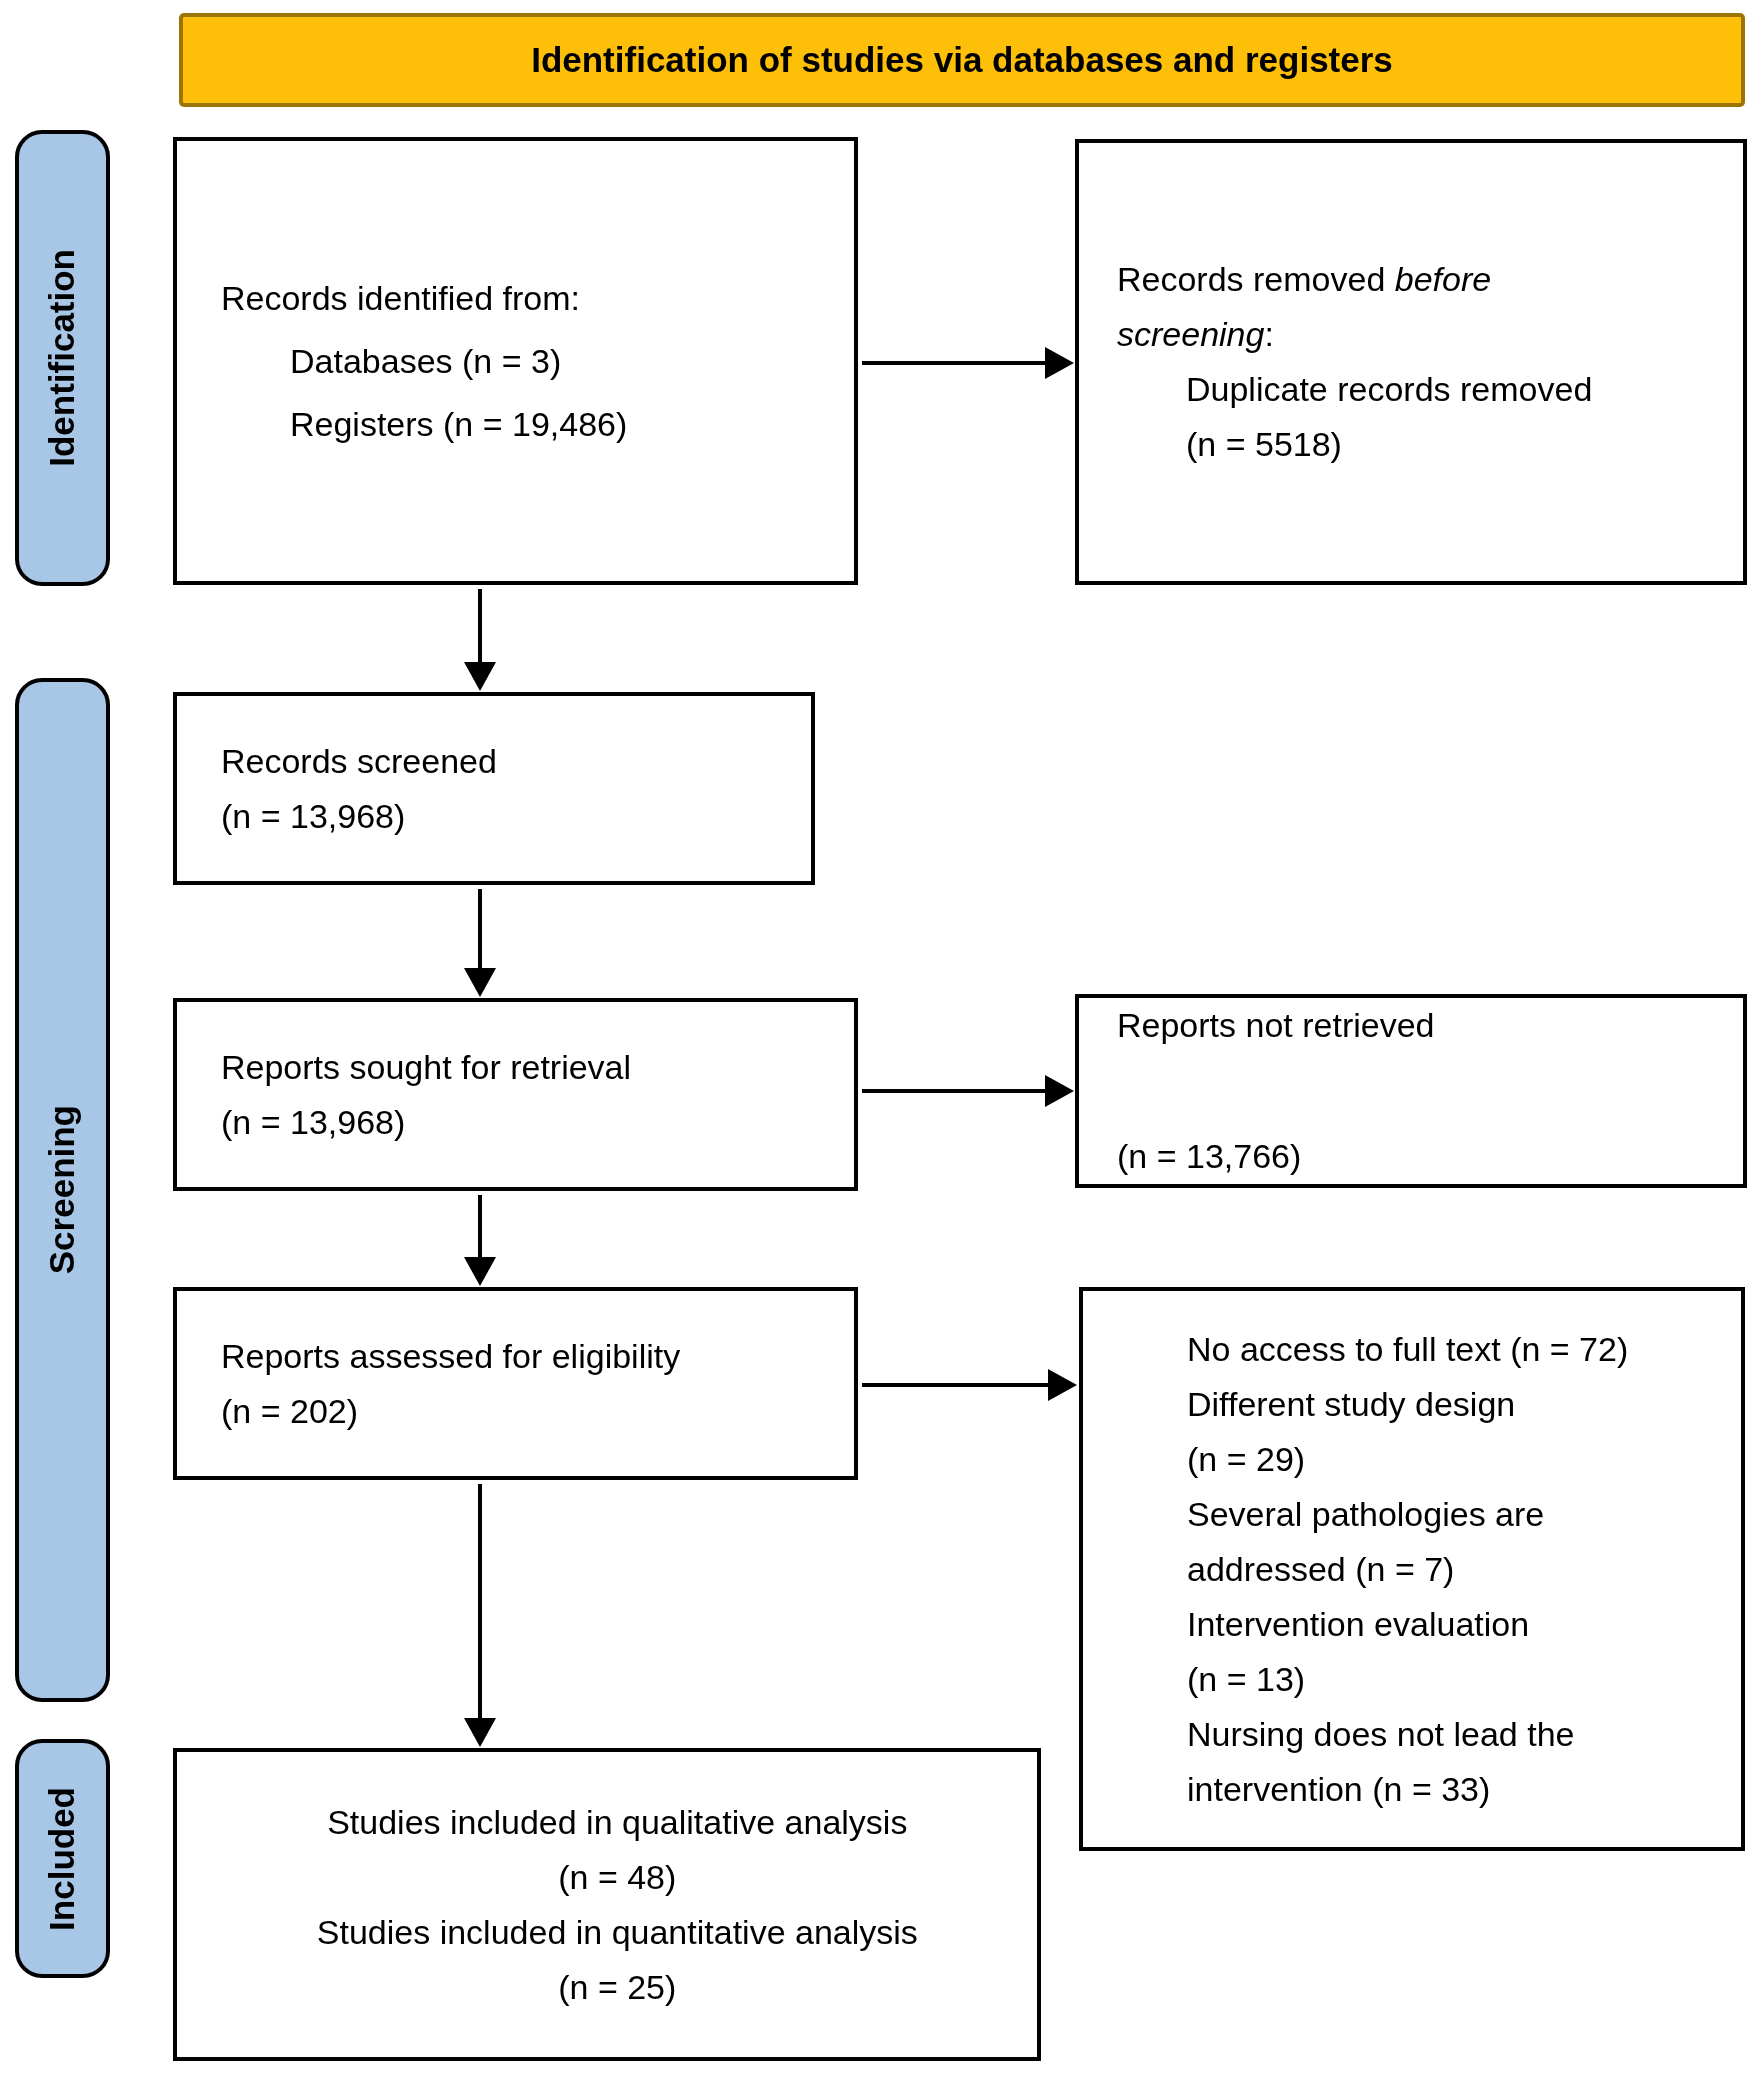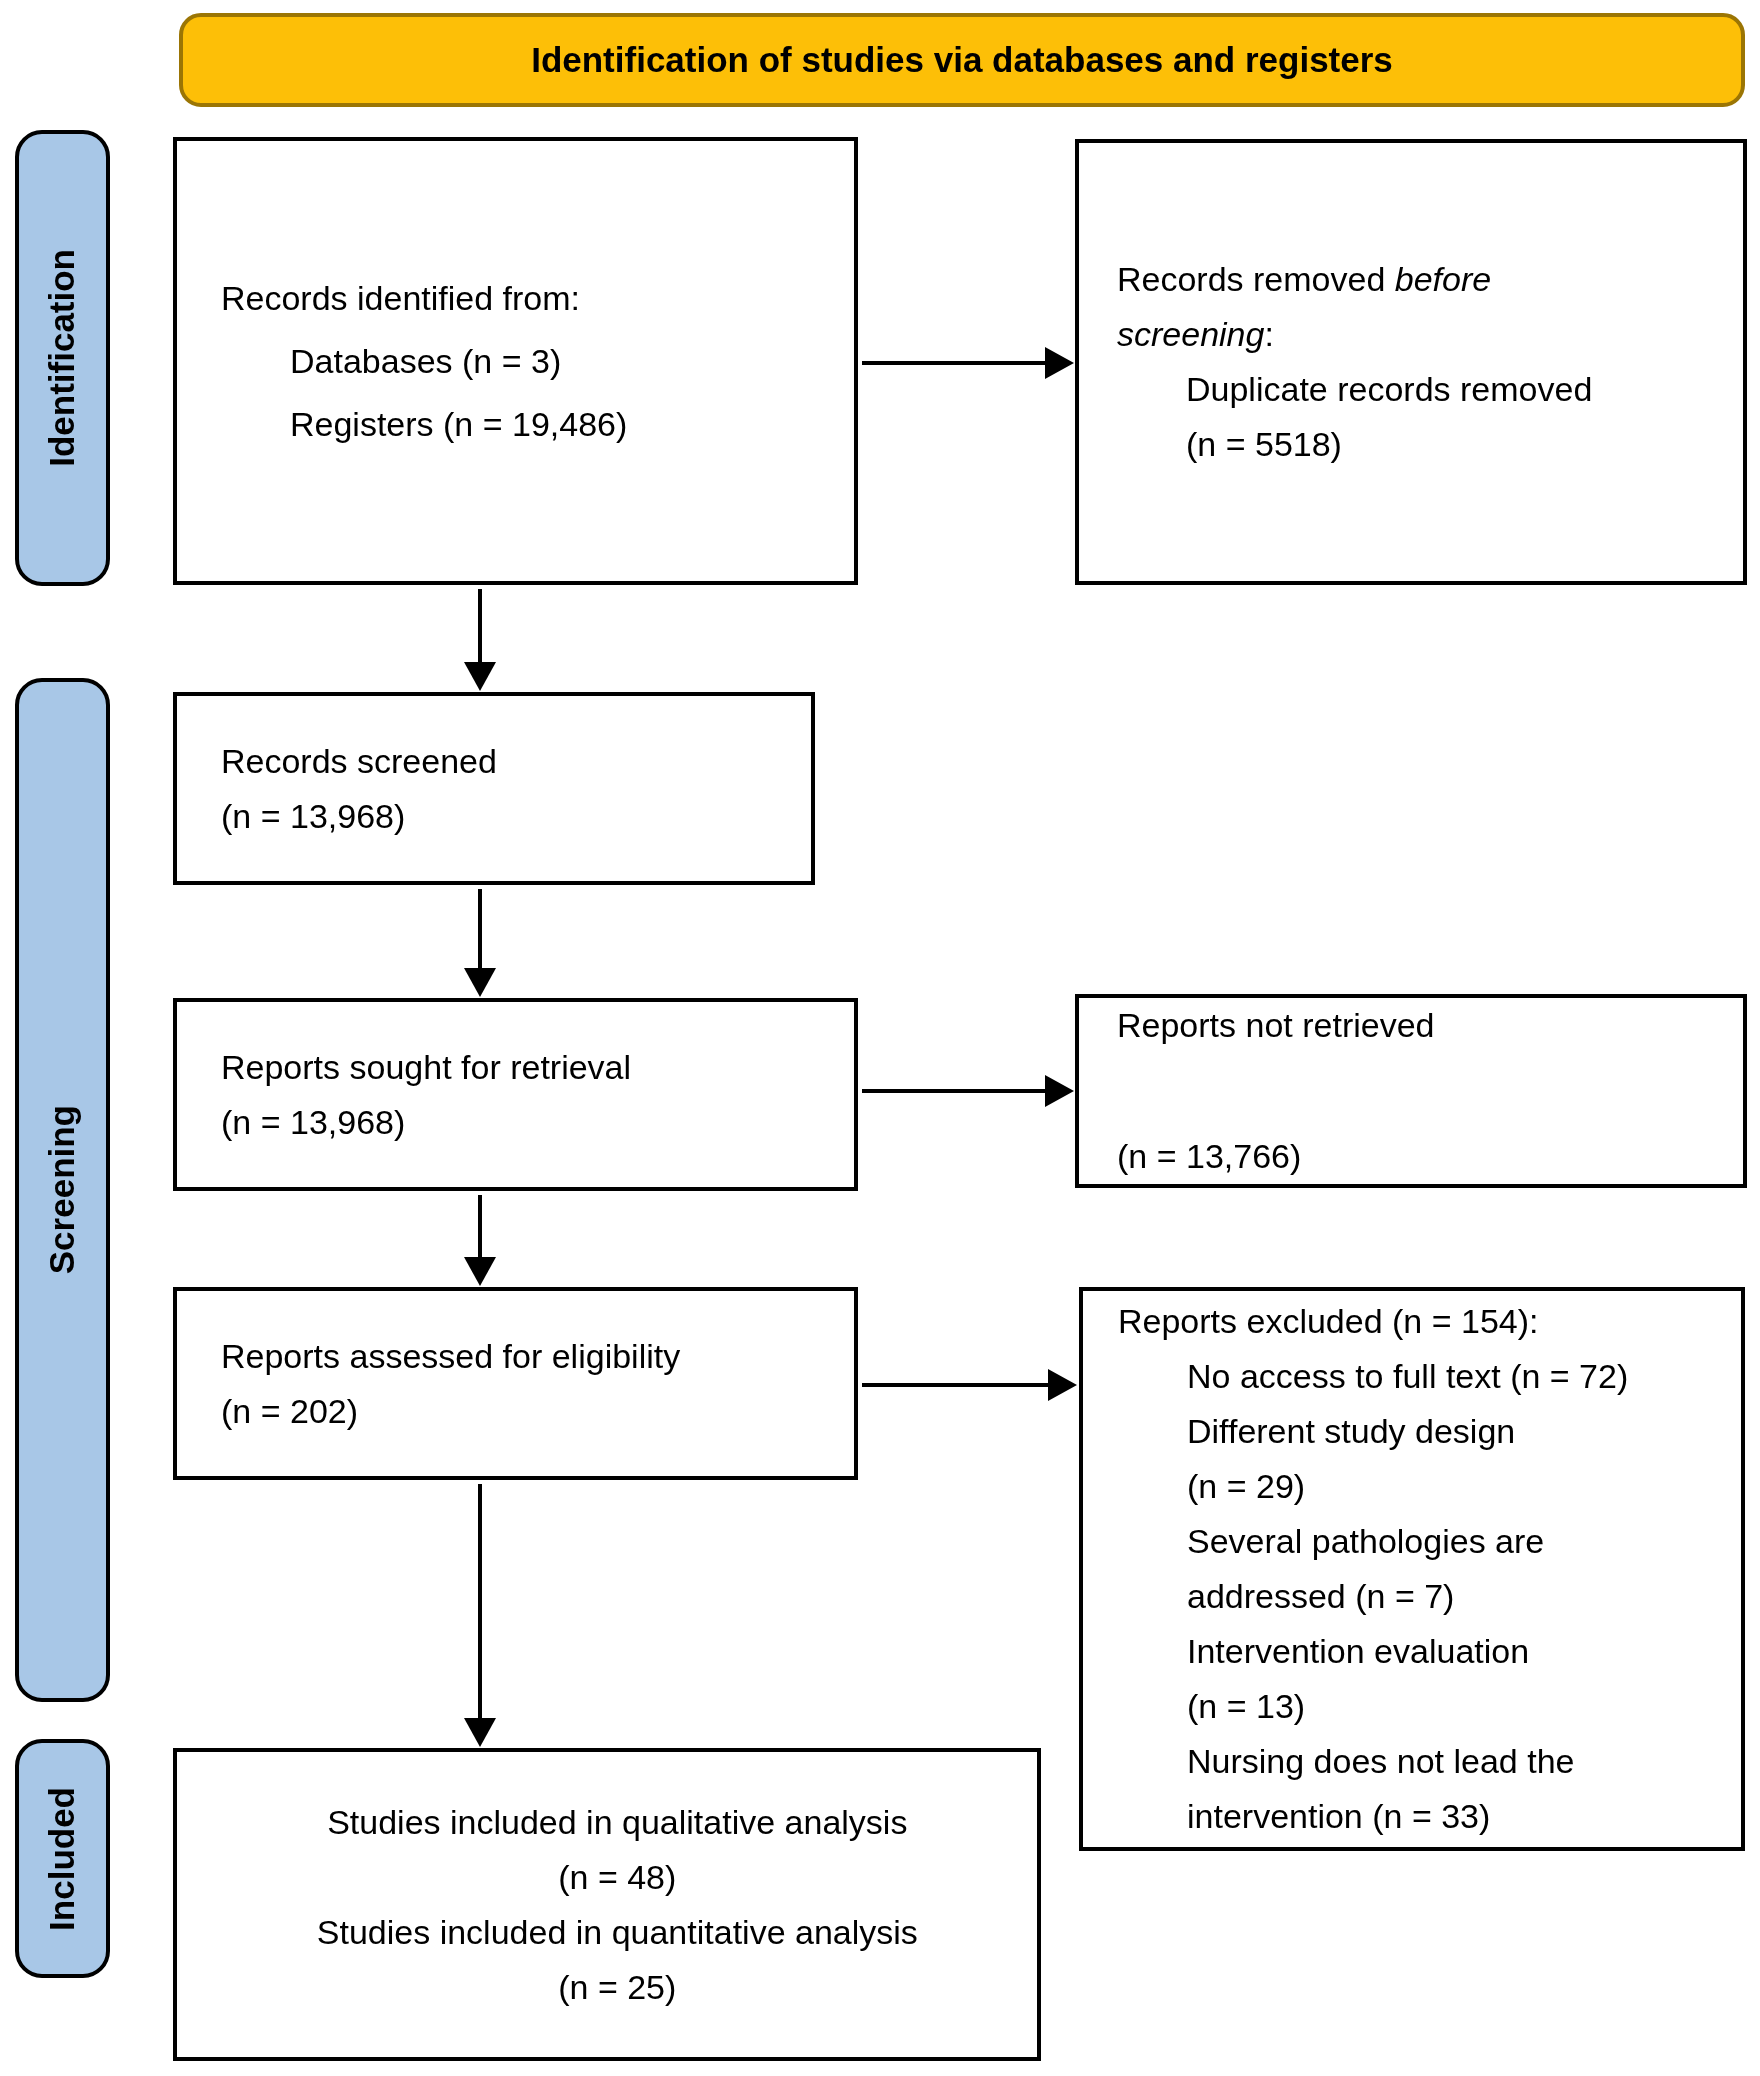--- a/index.html
+++ b/index.html
@@ -9,21 +9,21 @@
     --box-fill:#FFFFFF;
     --box-border:#000000;
     --arrow:#000000;
   }
   html,body{margin:0;padding:0;background:#ffffff;}
   body{font-family:"Liberation Sans","DejaVu Sans",sans-serif;color:#000;}
   .canvas{position:relative;width:1760px;height:2077px;background:#ffffff;overflow:hidden;}
 
   .banner{
     position:absolute;left:179px;top:13.4px;width:1566px;height:94px;
-    background:var(--banner-fill);border:4.1px solid var(--banner-border);border-radius:22px;
+    background:var(--banner-fill);border:4.1px solid var(--banner-border);border-radius:5px;
     box-sizing:border-box;display:flex;align-items:center;justify-content:center;
     font-size:35px;font-weight:bold;
   }
 
   .stage{
     position:absolute;left:14.6px;width:95px;
     background:var(--stage-fill);border:4.7px solid var(--box-border);border-radius:27px;
     box-sizing:border-box;display:flex;align-items:center;justify-content:center;
     font-size:35px;font-weight:bold;
   }
@@ -91,21 +91,20 @@
     <div>Reports not retrieved</div>
     <div>(n = 13,766)</div>
   </div>
 
   <div class="fbox" style="left:173px;top:1287px;width:685px;height:193px;padding:0 23.4px 0 44px;">
     <div>Reports assessed for eligibility</div>
     <div>(n = 202)</div>
   </div>
 
   <div class="fbox" style="left:1079px;top:1287px;width:666px;height:564px;padding:0 23.4px 0 35px;">
-    <div>Reports excluded (n = 154):</div>
     <div class="indent">No access to full text (n = 72)</div>
     <div class="indent">Different study design</div>
     <div class="indent">(n = 29)</div>
     <div class="indent">Several pathologies are</div>
     <div class="indent">addressed (n = 7)</div>
     <div class="indent">Intervention evaluation</div>
     <div class="indent">(n = 13)</div>
     <div class="indent">Nursing does not lead the</div>
     <div class="indent">intervention (n = 33)</div>
   </div>

